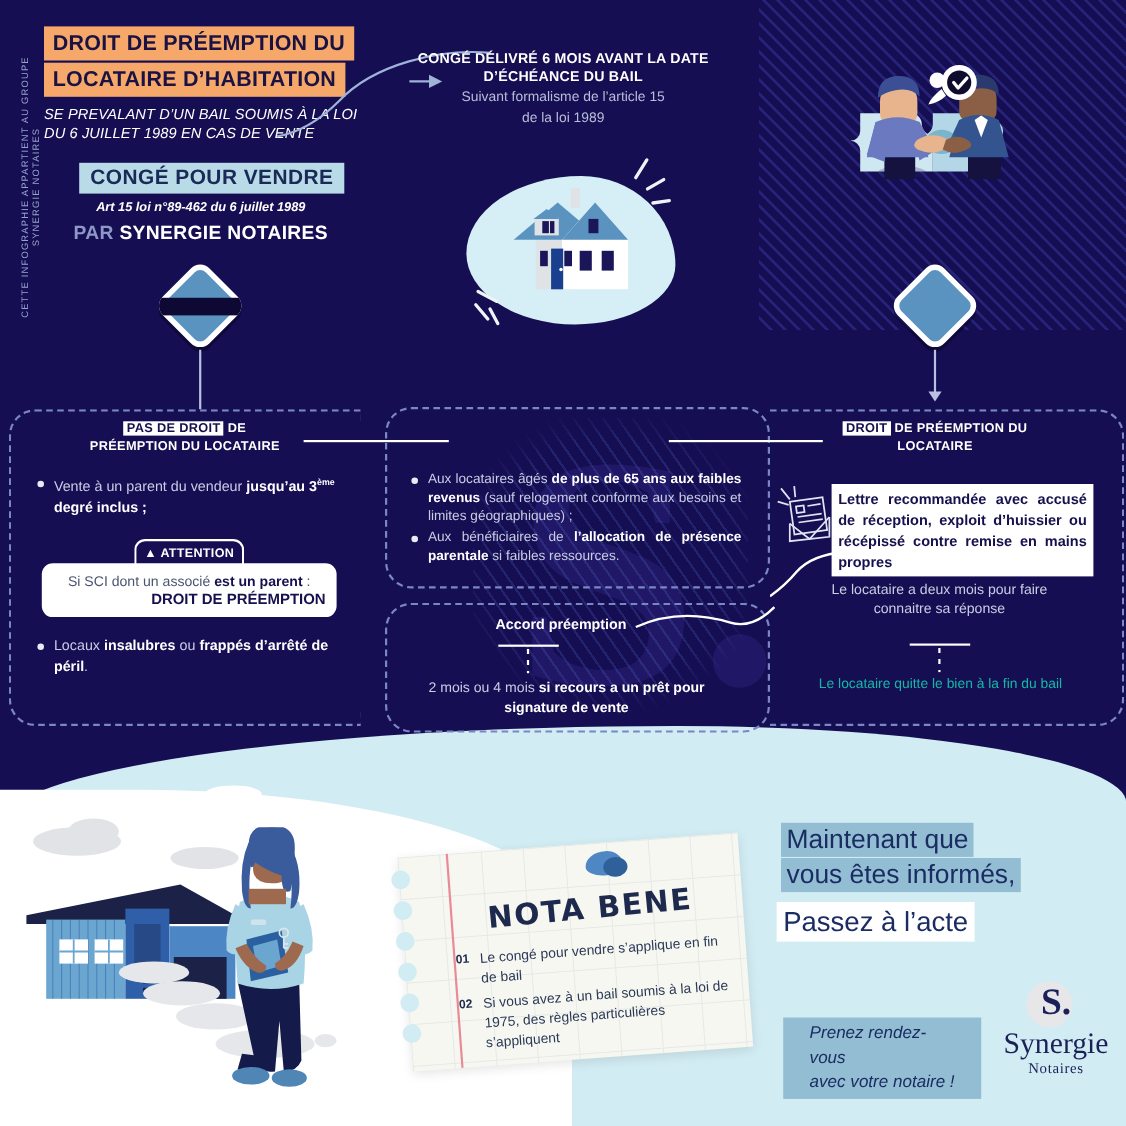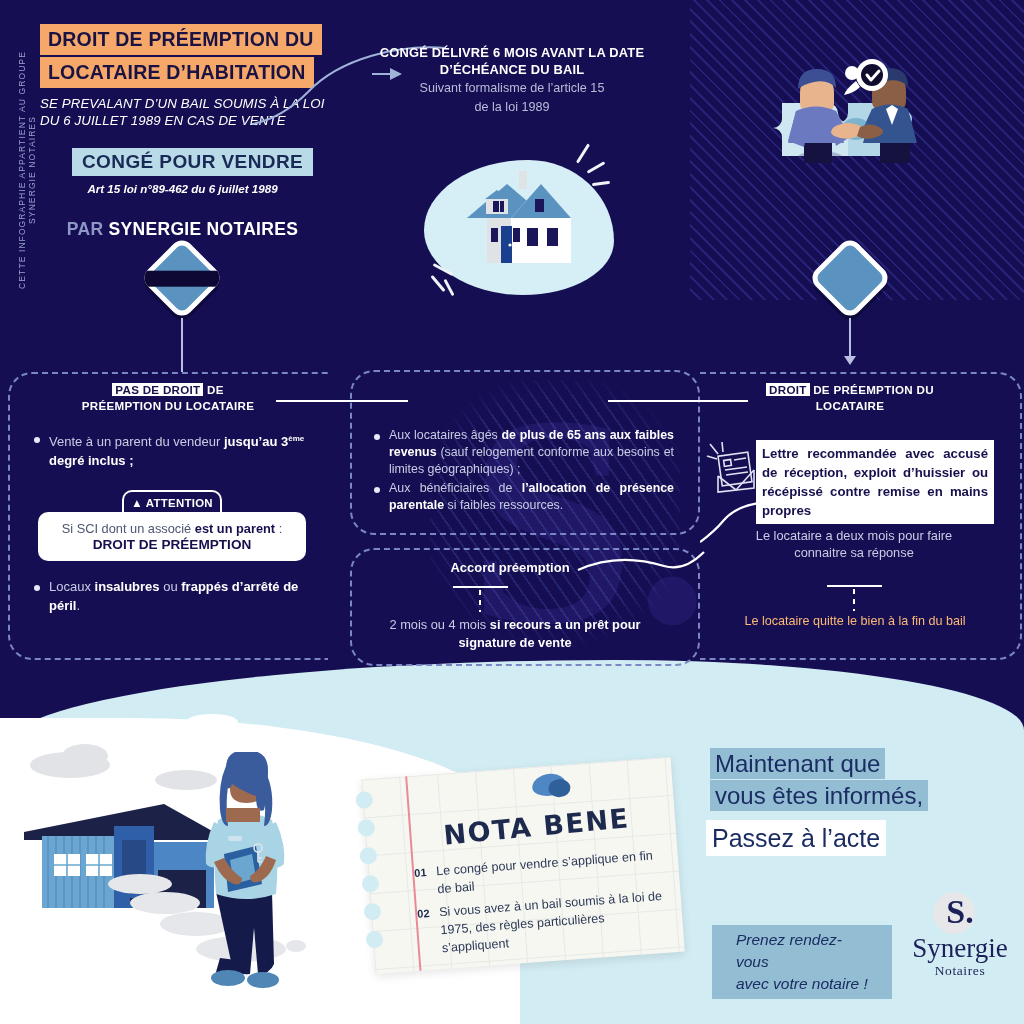--- a/index.html
+++ b/index.html
@@ -60,21 +60,21 @@
     line-height:17px;color:#ffffff;letter-spacing:.1px;
   }
   #conge-badge{
     margin:19px 0 0 32px;background:#b9dbe8;color:#1a2a57;font-weight:700;
     font-size:19px;letter-spacing:.4px;padding:3px 10px;width:max-content;
   }
   #conge-sub{
     margin-top:6px;font-size:11.6px;font-weight:700;font-style:italic;color:#ffffff;
     text-align:center;width:285px;
   }
-  #par-line{margin-top:24px;text-align:center;width:285px;font-size:17.5px;letter-spacing:.3px;}
+  #par-line{margin-top:6px;text-align:center;width:285px;font-size:17.5px;letter-spacing:.3px;}
   #par-line .par{color:#8e97c6;font-weight:700;}
   #par-line .syn{color:#ffffff;font-weight:700;}
 
   
   #conge6{left:372px;top:44px;width:280px;text-align:center;}
   #conge6 .h{font-size:12.9px;font-weight:700;line-height:17px;letter-spacing:.2px;}
   #conge6 .s{font-size:12.6px;color:#b9bed8;line-height:17px;margin-top:2px;}
 
   
   #house-blob{left:424px;top:160px;width:190px;height:135px;background:#d6eef5;
@@ -136,21 +136,21 @@
     left:122px;top:490px;width:100px;height:26px;box-sizing:border-box;
     border:2px solid #ffffff;border-bottom:none;border-radius:10px 10px 0 0;
     text-align:center;font-size:11.4px;font-weight:700;line-height:23px;letter-spacing:.3px;
   }
   #attention-box{
     left:38px;top:512px;width:268px;background:#ffffff;border-radius:10px;
     padding:9px 10px;text-align:center;box-sizing:border-box;
   }
   #attention-box .l1{font-size:12.8px;color:#4b5570;}
   #attention-box .l1 b{color:#16114e;font-weight:700;}
-  #attention-box .l2{font-size:13.6px;font-weight:700;color:#16114e;margin-top:1px;}
+  #attention-box .l2{font-size:13.6px;font-weight:700;color:#16114e;margin-top:1px;text-align:right;}
 
   
   #accord-label{left:440px;top:560px;width:140px;text-align:center;font-size:13px;font-weight:700;}
   #accord-rule{left:453px;top:586px;width:55px;height:2px;background:#ffffff;}
   #accord-dash{left:479px;top:590px;width:2px;height:22px;
     background:repeating-linear-gradient(180deg,#ffffff 0 5px,transparent 5px 10px);}
   #mid-foot{left:380px;top:616px;width:270px;text-align:center;font-size:12.8px;
     line-height:18px;color:#c8cde4;}
   #mid-foot b{color:#ffffff;font-weight:700;}
 
@@ -161,21 +161,21 @@
     font-size:13.2px;font-weight:700;line-height:19px;padding:4px 6px;box-sizing:border-box;
     text-align:justify;
   }
   #deux-mois{left:730px;top:527px;width:248px;text-align:center;font-size:12.8px;
     line-height:17px;color:#c8cde4;}
   #r-rule{left:827px;top:585px;width:55px;height:2px;background:#ffffff;}
   #r-dash{left:853px;top:589px;width:2px;height:22px;
     background:repeating-linear-gradient(180deg,#ffffff 0 5px,transparent 5px 10px);}
   #renonc{left:716px;top:612px;width:278px;text-align:center;font-size:13px;
     font-weight:700;line-height:18px;}
-  #renonc .sub{font-weight:400;color:#fdba74;font-size:12.6px;}
+  #renonc .sub{font-weight:400;color:#14b8a6;font-size:12.6px;}
 
   
   #bl-house{left:18px;top:790px;width:200px;height:130px;}
   #woman{left:200px;top:752px;width:90px;height:240px;}
   .cloud{position:absolute;background:#e2e3e6;border-radius:50%;}
   .steppath{position:absolute;background:#e6e7ea;border-radius:50%;}
 
   
   #nb-card{
     left:368px;top:768px;width:310px;height:195px;background:#f7f7f2;

